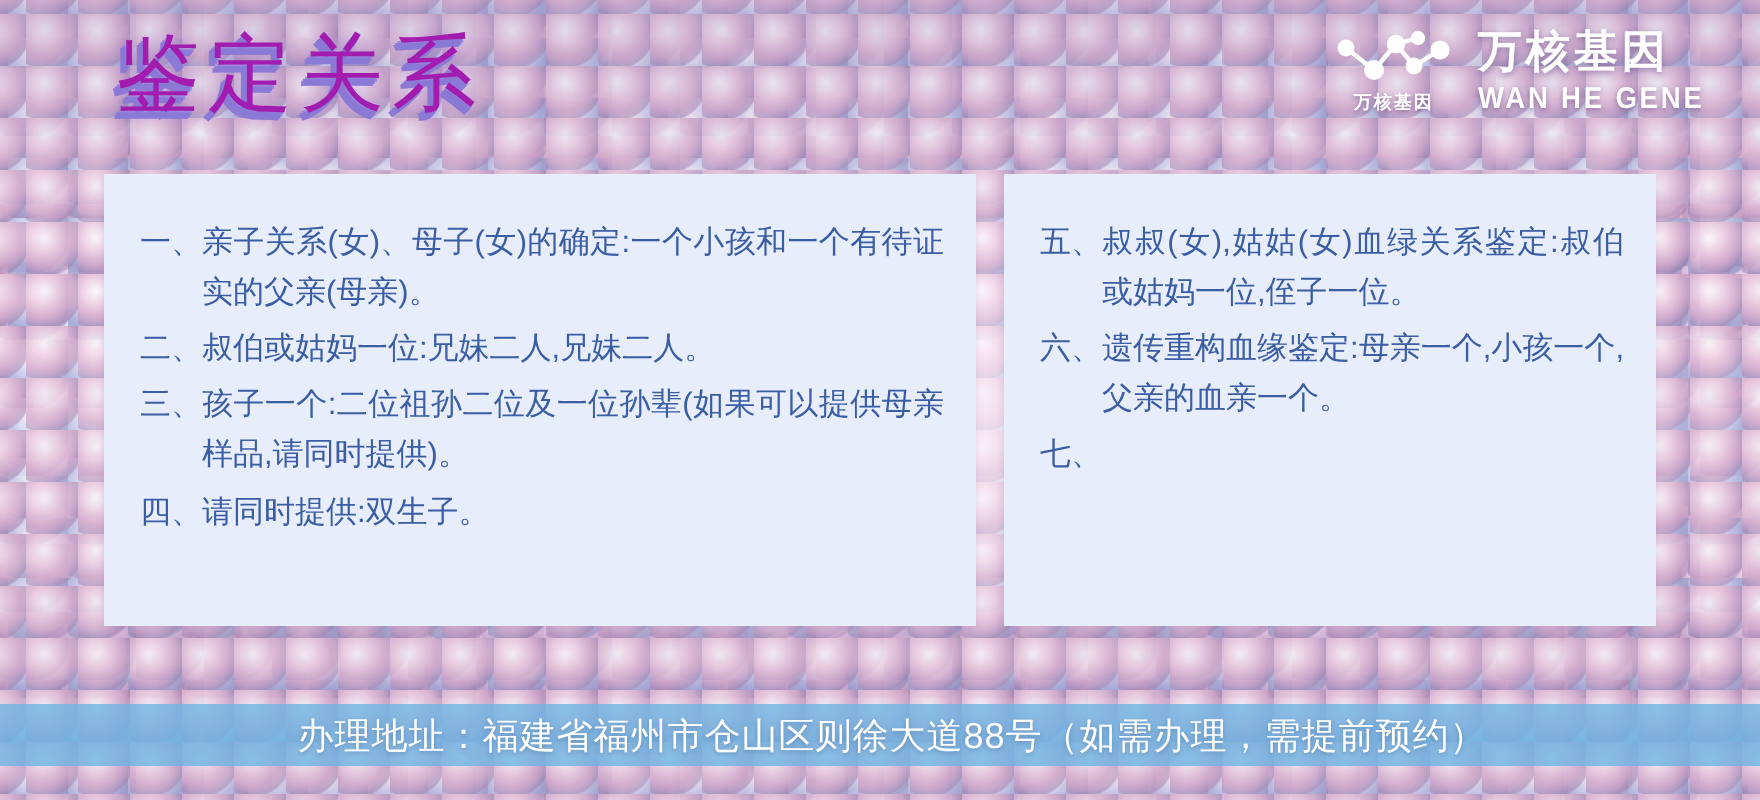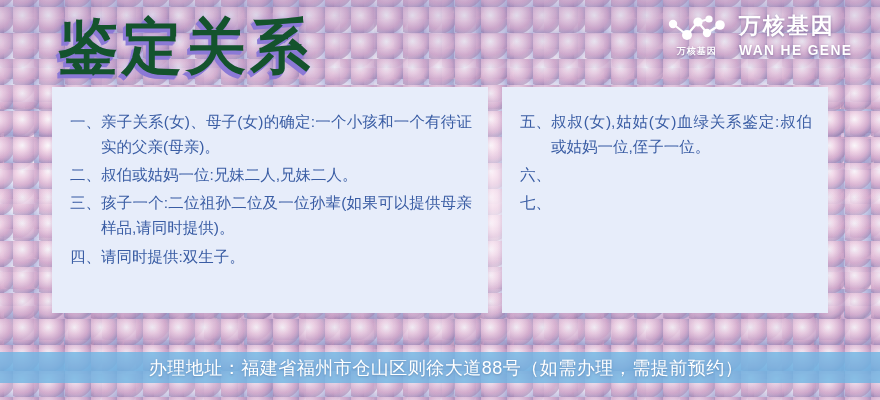--- a/index.html
+++ b/index.html
@@ -59,24 +59,24 @@
     background:
       radial-gradient(ellipse 70% 40% at 50% 52%, rgba(255,245,250,0.72) 0%, rgba(255,245,250,0.28) 45%, rgba(255,245,250,0) 72%),
       linear-gradient(180deg, rgba(140,120,175,0.22) 0%, rgba(140,120,175,0.02) 26%, rgba(255,255,255,0) 45%, rgba(150,122,170,0.10) 100%);
   }
 
   
   .title {
     position: absolute;
     left: 58px;
     top: 14px;
-    font-size: 60px;
-    font-weight: bold;
+    font-size: 42px;
+    font-weight: normal;
     letter-spacing: 4px;
-    color: #14532d;
+    color: #a21caf;
     line-height: 1.1;
     text-shadow:
       -3px 4px 0 #8b79d6,
       -2px 3px 0 #8b79d6,
       -1px 2px 0 #9a88de,
       0 0 10px rgba(120,100,200,0.45);
     white-space: nowrap;
   }
 
   .brand {
@@ -248,20 +248,21 @@
   </div>
 
   <div class="panel panel-right">
     <div class="panel-inner">
       <div class="item">
         <span class="item-num">五、</span>
         <span class="item-text">叔叔(女),姑姑(女)血绿关系鉴定:叔伯或姑妈一位,侄子一位。</span>
       </div>
       <div class="item">
         <span class="item-num">六、</span>
+        <span class="item-text">遗传重构血缘鉴定:母亲一个,小孩一个,父亲的血亲一个。</span>
       </div>
       <div class="item">
         <span class="item-num">七、</span>
       </div>
     </div>
   </div>
 
   <div class="footer-bar"></div>
   <div class="footer-text">办理地址：福建省福州市仓山区则徐大道88号（如需办理，需提前预约）</div>
 

